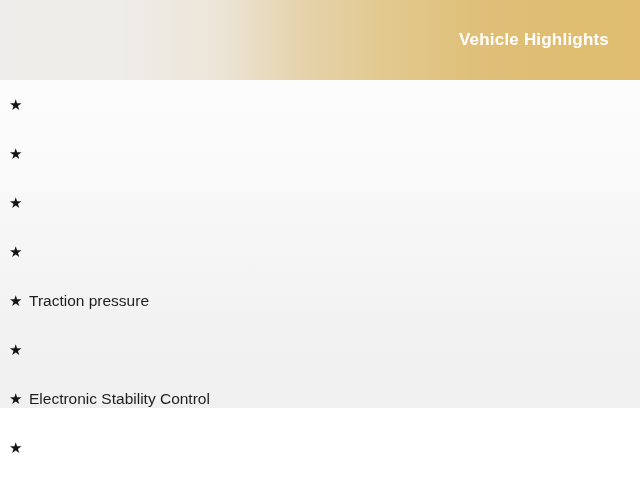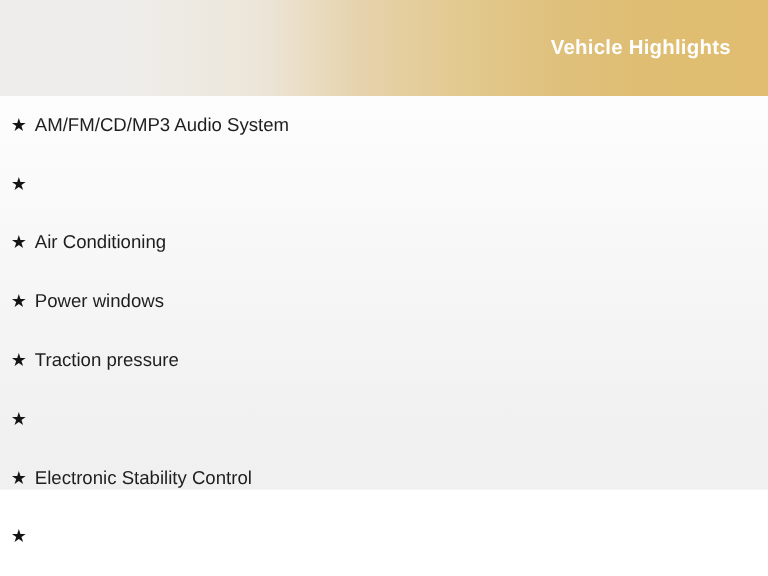--- a/index.html
+++ b/index.html
@@ -96,32 +96,29 @@
 
 <div class="page">
 
   <div class="header">
     <div class="header-title">Vehicle Highlights</div>
   </div>
 
   <ul class="highlights-list">
     <li class="highlight-item">
       <span class="star-icon">★</span>
-      <span class="highlight-label">AM/FM/CD/MP3 Audio System</span>
     </li>
     <li class="highlight-item">
       <span class="star-icon">★</span>
     </li>
     <li class="highlight-item">
       <span class="star-icon">★</span>
-      <span class="highlight-label">Air Conditioning</span>
     </li>
     <li class="highlight-item">
       <span class="star-icon">★</span>
-      <span class="highlight-label">Power windows</span>
     </li>
     <li class="highlight-item">
       <span class="star-icon">★</span>
       <span class="highlight-label">Traction pressure</span>
     </li>
     <li class="highlight-item">
       <span class="star-icon">★</span>
     </li>
     <li class="highlight-item">
       <span class="star-icon">★</span>

